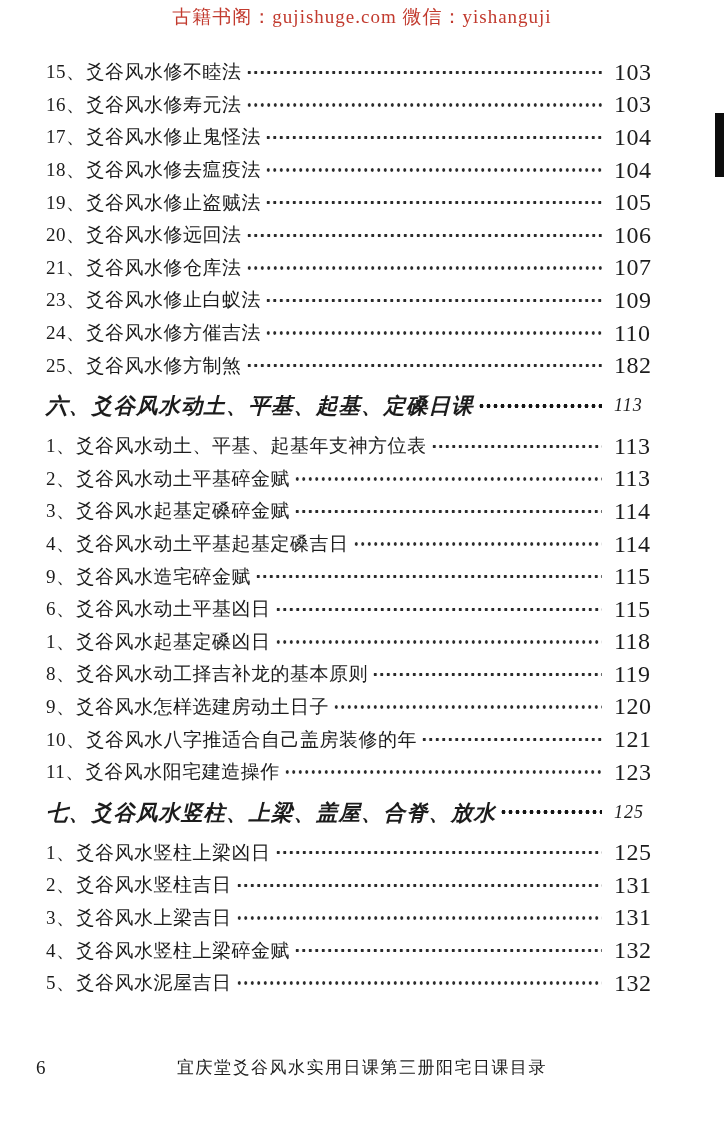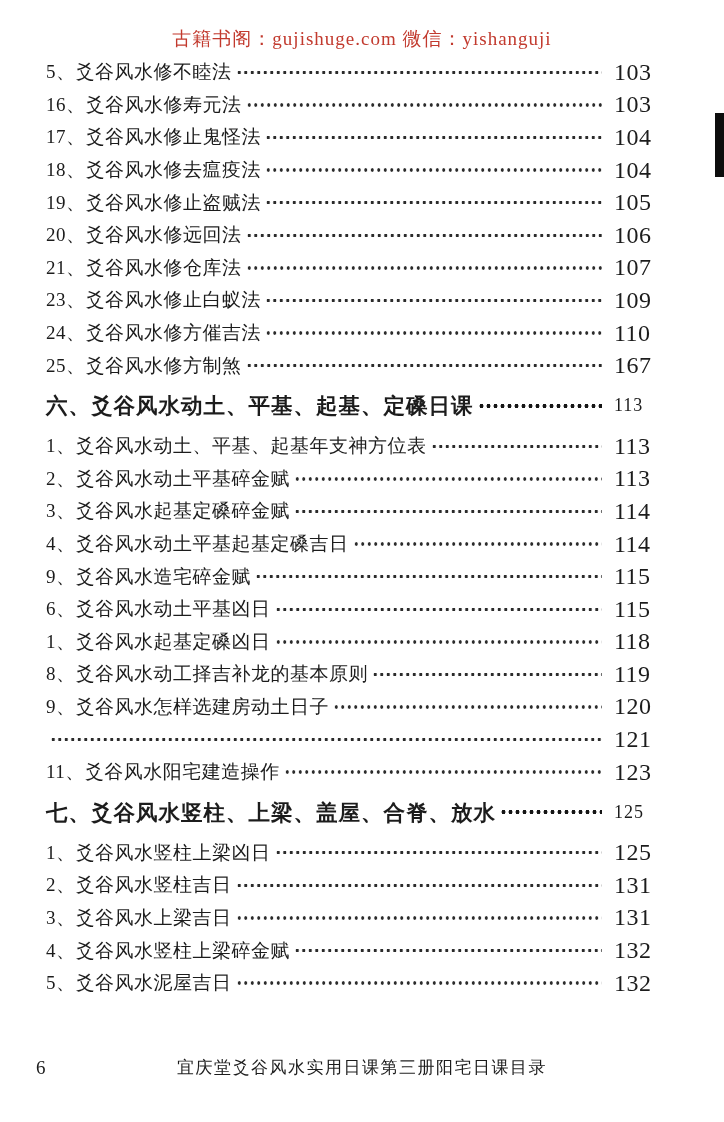--- a/index.html
+++ b/index.html
@@ -9,21 +9,21 @@
   body {
     width: 724px;
     height: 1122px;
     background: #ffffff;
     position: relative;
     overflow: hidden;
     font-family: "Liberation Serif", "DejaVu Serif", serif;
     color: #1c1c1c;
   }
   .watermark-header {
-    padding-top: 26px;
+    padding-top: 4px;
     text-align: center;
     font-size: 19px;
     line-height: 26px;
     letter-spacing: 1px;
   }
   .toc {
     position: absolute;
     top: 56px;
     left: 46px;
     right: 64px;
@@ -54,20 +54,21 @@
     margin-left: 2px;
     font-size: 24px;
     text-align: left;
   }
   .row.heading {
     height: 44px;
     margin: 2px 0;
     font-size: 21.5px;
     font-weight: bold;
     letter-spacing: 1px;
+    font-style: italic;
   }
   .row.heading .dots {
     background-image: radial-gradient(circle, #151515 1.8px, transparent 2.2px);
     background-size: 7px 100%;
   }
   .row.heading .page {
     font-size: 18px;
     font-weight: normal;
   }
   .footer {
@@ -97,21 +98,21 @@
     background: #0d0d0d;
   }
 </style>
 </head>
 <body>
 
 <div class="watermark-header" style="color: rgb(194, 58, 46);">古籍书阁：gujishuge.com 微信：yishanguji</div>
 
 <div class="toc">
     <div class="row">
-      <span class="label">5、爻谷风水修不睦法</span>
+      <span class="label">15、爻谷风水修不睦法</span>
       <span class="dots"></span>
       <span class="page">103</span>
     </div>
     <div class="row">
       <span class="label">16、爻谷风水修寿元法</span>
       <span class="dots"></span>
       <span class="page">103</span>
     </div>
     <div class="row">
       <span class="label">17、爻谷风水修止鬼怪法</span>
@@ -144,21 +145,21 @@
       <span class="page">109</span>
     </div>
     <div class="row">
       <span class="label">24、爻谷风水修方催吉法</span>
       <span class="dots"></span>
       <span class="page">110</span>
     </div>
     <div class="row">
       <span class="label">25、爻谷风水修方制煞</span>
       <span class="dots"></span>
-      <span class="page">167</span>
+      <span class="page">182</span>
     </div>
     <div class="row heading">
       <span class="label">六、爻谷风水动土、平基、起基、定磉日课</span>
       <span class="dots"></span>
       <span class="page">113</span>
     </div>
     <div class="row">
       <span class="label">1、爻谷风水动土、平基、起基年支神方位表</span>
       <span class="dots"></span>
       <span class="page">113</span>
@@ -197,20 +198,21 @@
       <span class="label">8、爻谷风水动工择吉补龙的基本原则</span>
       <span class="dots"></span>
       <span class="page">119</span>
     </div>
     <div class="row">
       <span class="label">9、爻谷风水怎样选建房动土日子</span>
       <span class="dots"></span>
       <span class="page">120</span>
     </div>
     <div class="row">
+      <span class="label">10、爻谷风水八字推适合自己盖房装修的年</span>
       <span class="dots"></span>
       <span class="page">121</span>
     </div>
     <div class="row">
       <span class="label">11、爻谷风水阳宅建造操作</span>
       <span class="dots"></span>
       <span class="page">123</span>
     </div>
     <div class="row heading">
       <span class="label">七、爻谷风水竖柱、上梁、盖屋、合脊、放水</span>

